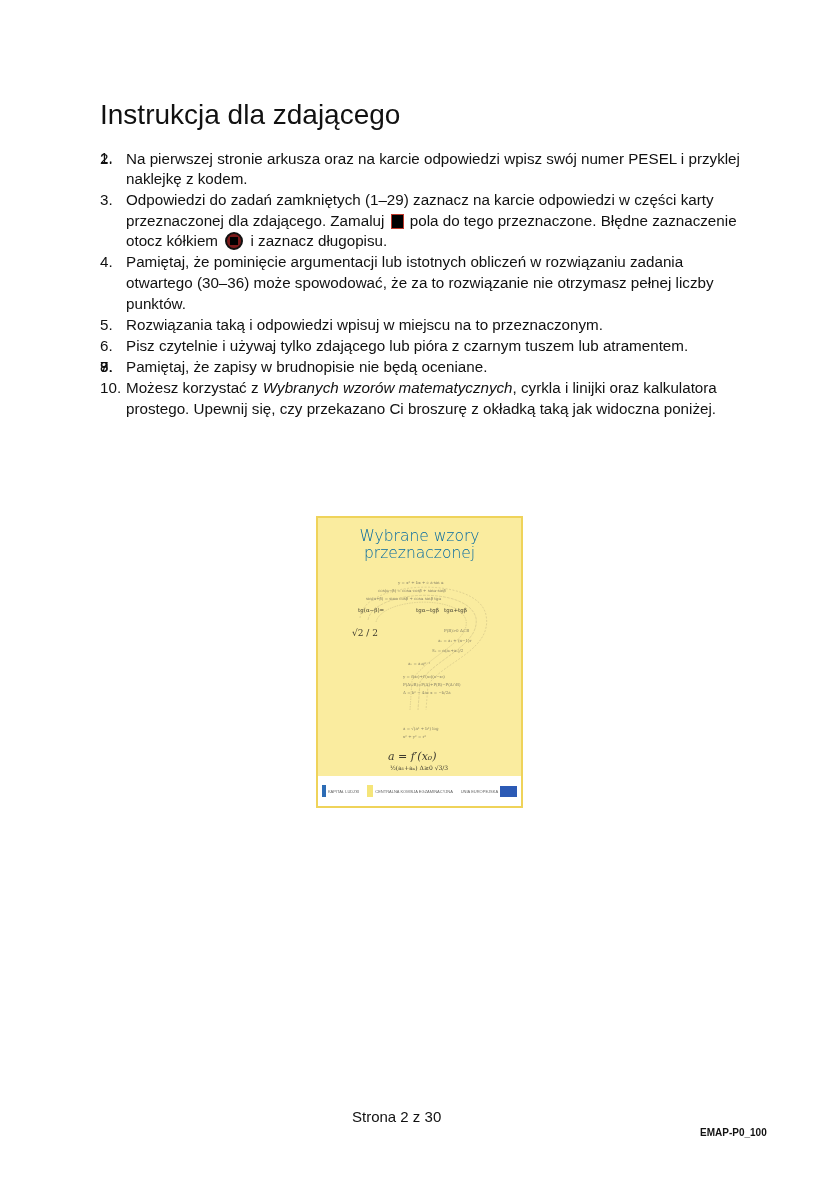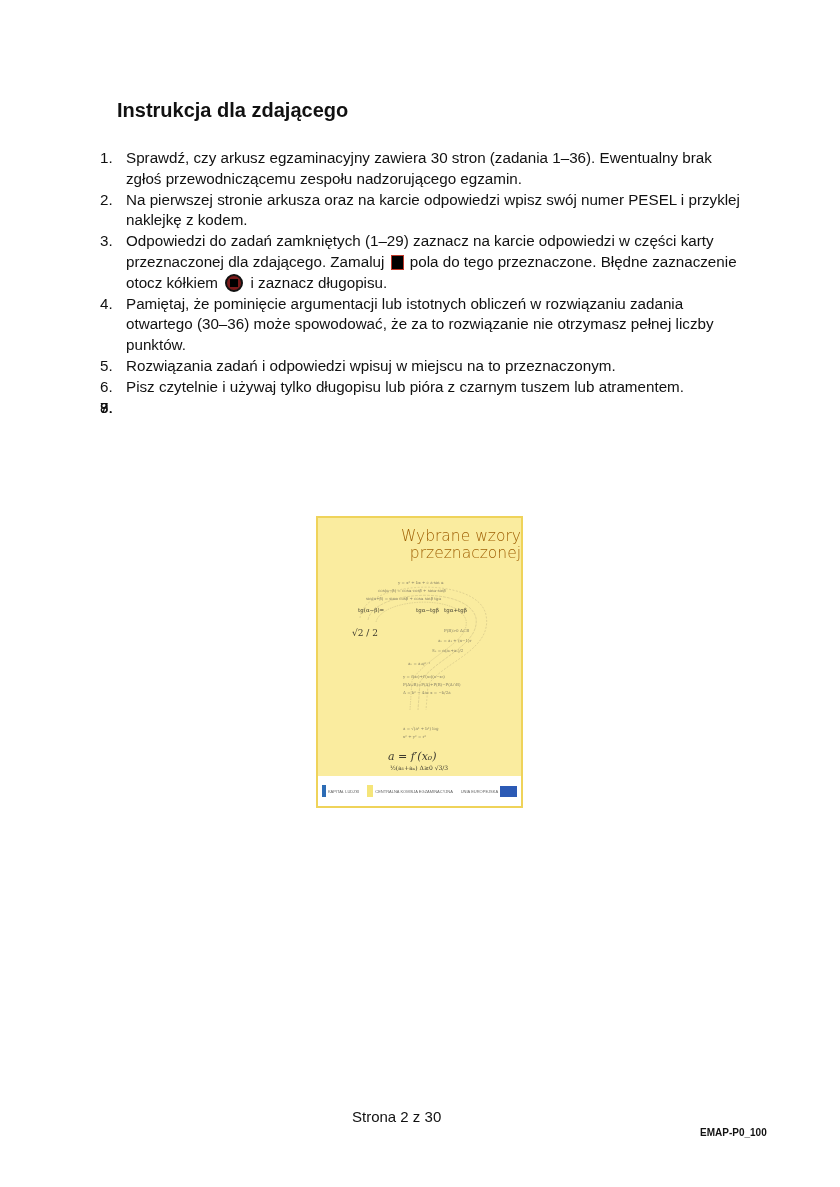--- a/index.html
+++ b/index.html
@@ -1,83 +1,88 @@
 <!DOCTYPE html>
 <html><head>
 <meta charset="utf-8">
 <style>
   html, body { margin: 0; padding: 0; background: #ffffff; }
   body { width: 840px; height: 1187px; position: relative; overflow: hidden;
          font-family: "Liberation Sans", sans-serif; color: #111; }
-  .title { position: absolute; left: 117px; top: 99px; font-size: 20px; font-weight: bold; }
+  .title { position: absolute; left: 100px; top: 99px; font-size: 28px; font-weight: normal; }
   .list { position: absolute; left: 100px; top: 148px; width: 640px; margin: 0; padding: 0; list-style: none;
           font-size: 15.2px; line-height: 20.6px; }
   .list li { position: relative; padding-left: 26px; margin: 0 0 0.5px 0; }
   .num { position: absolute; left: 0; top: 0; }
   .mark-sq { display: inline-block; width: 13px; height: 15px; background: #000; border: 1.5px solid #c0392b;
              vertical-align: -3px; margin: 0 2px; box-sizing: border-box; }
   .mark-circ { display: inline-block; width: 18px; height: 18px; border-radius: 50%; border: 2px solid #111;
                background: #7a1a1a; vertical-align: -4px; margin: 0 3px; position: relative; box-sizing: border-box; }
   .mark-circ::after { content: ""; position: absolute; left: 3px; top: 3px; width: 8px; height: 8px; background: #000; }
   .cover { position: absolute; left: 316px; top: 516px; width: 207px; height: 292px; background: #faec9f;
            border: 2px solid #efd35a; box-sizing: border-box; }
-  .cover-title { position: absolute; left: 0; right: 0; top: 10px; text-align: right; color: #a16207;
+  .cover-title { position: absolute; left: 0; right: 0; top: 10px; text-align: center; color: #0369a1;
                  font-size: 15.5px; line-height: 17px; font-family: "DejaVu Sans", sans-serif; font-weight: 300; }
   .qmark { position: absolute; left: 30px; top: 52px; width: 150px; height: 205px; }
   .cover-footer { position: absolute; left: 0; right: 0; bottom: 0; height: 30px; background: #ffffff;
                   display: flex; align-items: center; justify-content: space-around; }
   .logo { font-size: 4px; color: #666; display: flex; align-items: center; gap: 2px; }
   .eu-flag { width: 17px; height: 11px; background: #2c5ab5; }
   .kl-bar { width: 4px; height: 12px; background: #2d6cb5; }
   .cr-bar { width: 6px; height: 12px; background: #f5e57a; }
   .footer-page { position: absolute; left: 352px; top: 1108px; font-size: 15px; }
   .footer-code { position: absolute; left: 664px; top: 1127px; font-size: 10px; font-weight: bold; margin-left: 36px; }
 </style>
 </head>
 <body>
 
 <div class="title">Instrukcja dla zdającego</div>
 
 <ol class="list">
   <li>
     <span class="num">1.</span>
-    <span>Sprawdź, czy arkusz egzaminacyjny zawiera 30 stron (zadania 1–36). Ewentualny brak zgłoś przewodniczącemu zespołu nadzorującego egzamin.</span>
   </li>
   <li>
     <span class="num">2.</span>
     <span>Na pierwszej stronie arkusza oraz na karcie odpowiedzi wpisz swój numer PESEL i przyklej naklejkę z kodem.</span>
   </li>
   <li>
     <span class="num">3.</span>
     <span>Odpowiedzi do zadań zamkniętych (1–29) zaznacz na karcie odpowiedzi w części karty przeznaczonej dla zdającego. Zamaluj</span>
     <span class="mark-sq"></span>
     <span>pola do tego przeznaczone. Błędne zaznaczenie otocz kółkiem</span>
     <span class="mark-circ"></span>
     <span>i zaznacz długopisu.</span>
   </li>
   <li>
     <span class="num">4.</span>
     <span>Pamiętaj, że pominięcie argumentacji lub istotnych obliczeń w rozwiązaniu zadania otwartego (30–36) może spowodować, że za to rozwiązanie nie otrzymasz pełnej liczby punktów.</span>
   </li>
   <li>
     <span class="num">5.</span>
-    <span>Rozwiązania zadań i odpowiedzi wpisuj w miejscu na to przeznaczonym.</span>
+    <span>Rozwiązania taką i odpowiedzi wpisuj w miejscu na to przeznaczonym.</span>
   </li>
   <li>
     <span class="num">6.</span>
-    <span>Pisz czytelnie i używaj tylko długopisu lub pióra z czarnym tuszem lub atramentem.</span>
+    <span>Pisz czytelnie i używaj tylko zdającego lub pióra z czarnym tuszem lub atramentem.</span>
   </li>
   <li>
     <span class="num">7.</span>
   </li>
   <li>
     <span class="num">8.</span>
   </li>
   <li>
     <span class="num">9.</span>
+    <span>Pamiętaj, że zapisy w brudnopisie nie będą oceniane.</span>
+  </li>
+  <li>
+    <span class="num">10.</span>
+    <span>Możesz korzystać z</span>
+    <em>Wybranych wzorów matematycznych</em><span>, cyrkla i linijki oraz kalkulatora prostego. Upewnij się, czy przekazano Ci broszurę z okładką taką jak widoczna poniżej.</span>
   </li>
 </ol>
 
 <div class="cover">
   <div class="cover-title">
     <div>Wybrane wzory</div>
     <div>przeznaczonej</div>
   </div>
 
   <svg class="qmark" viewBox="0 0 150 205">

